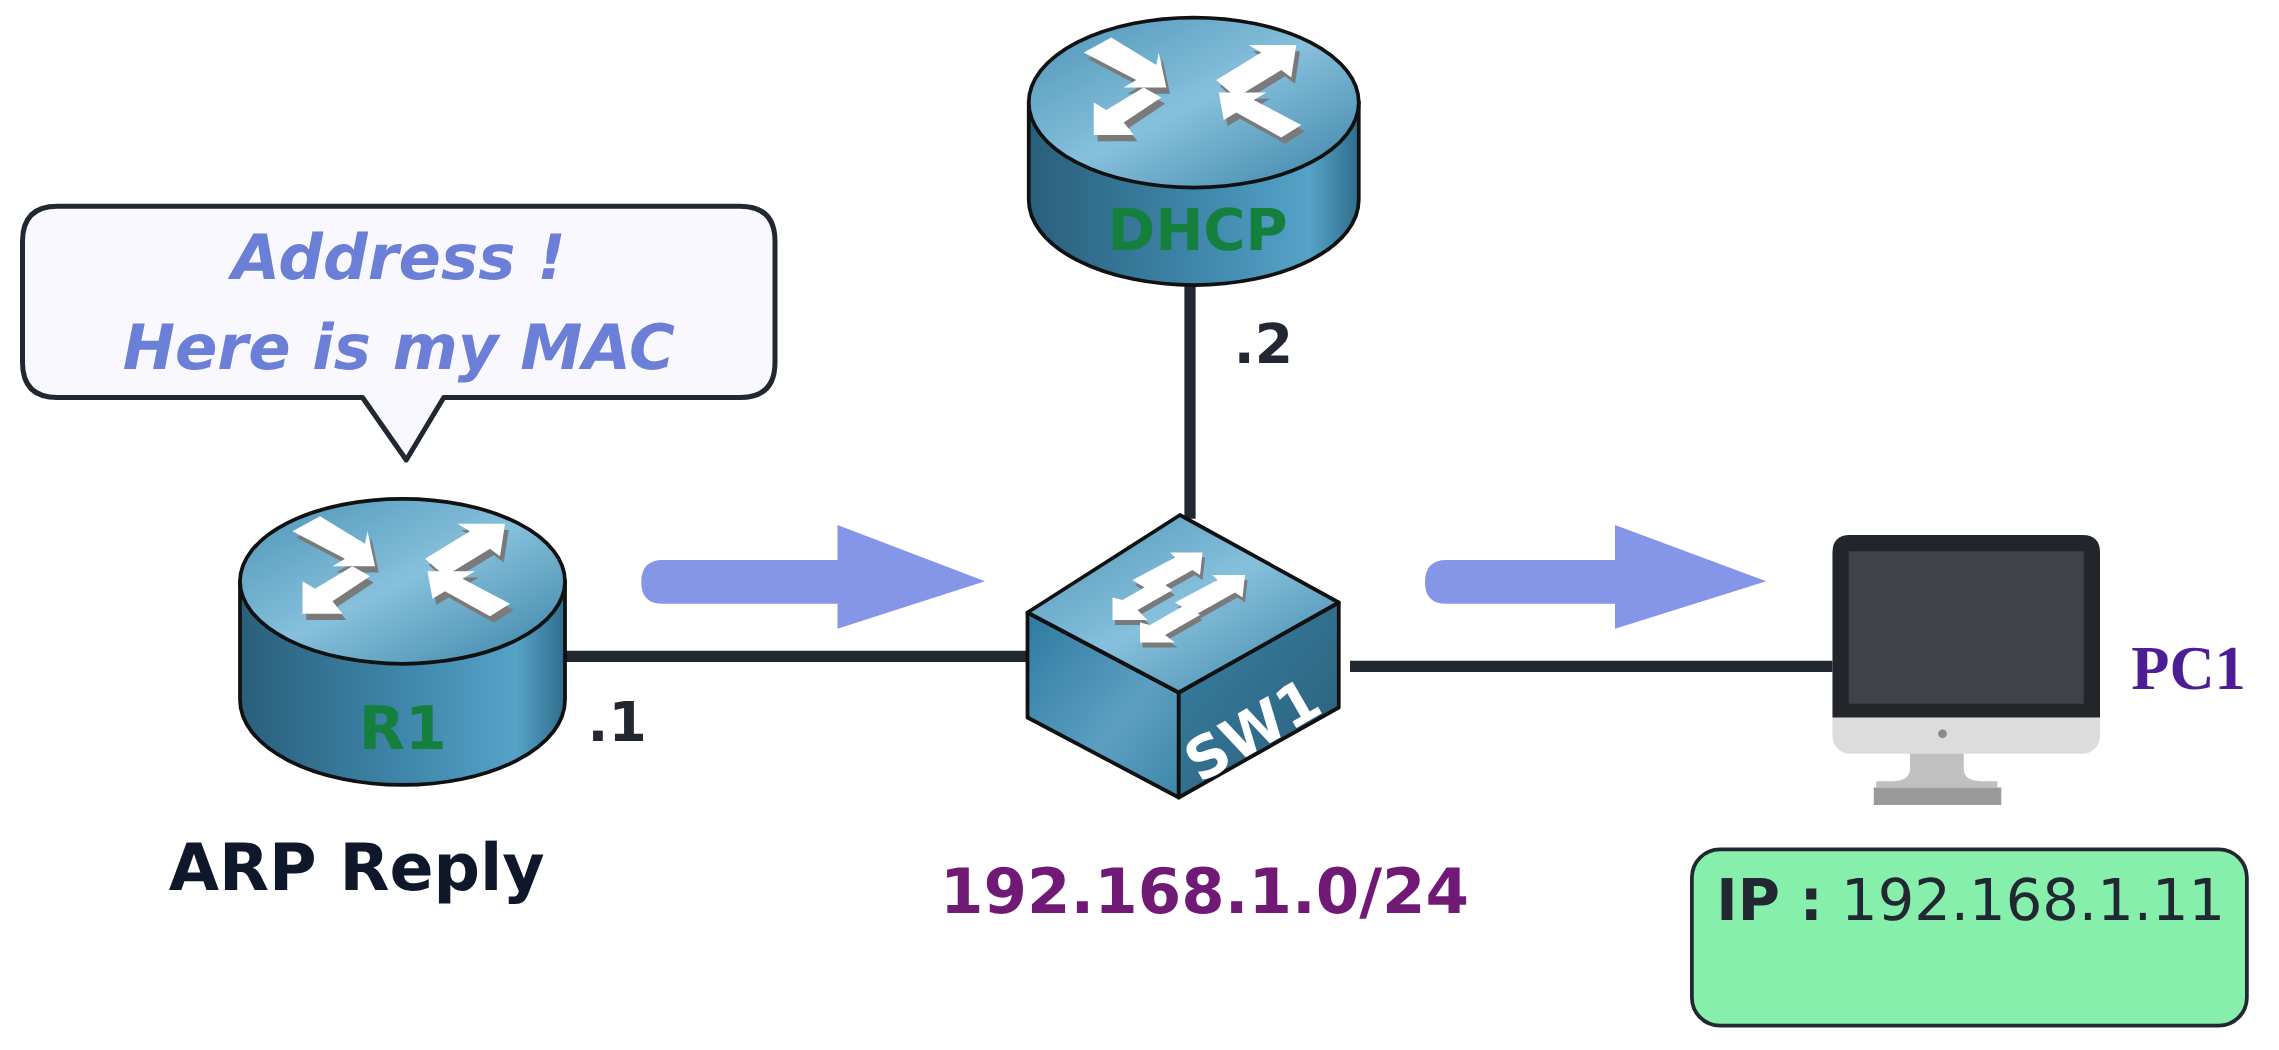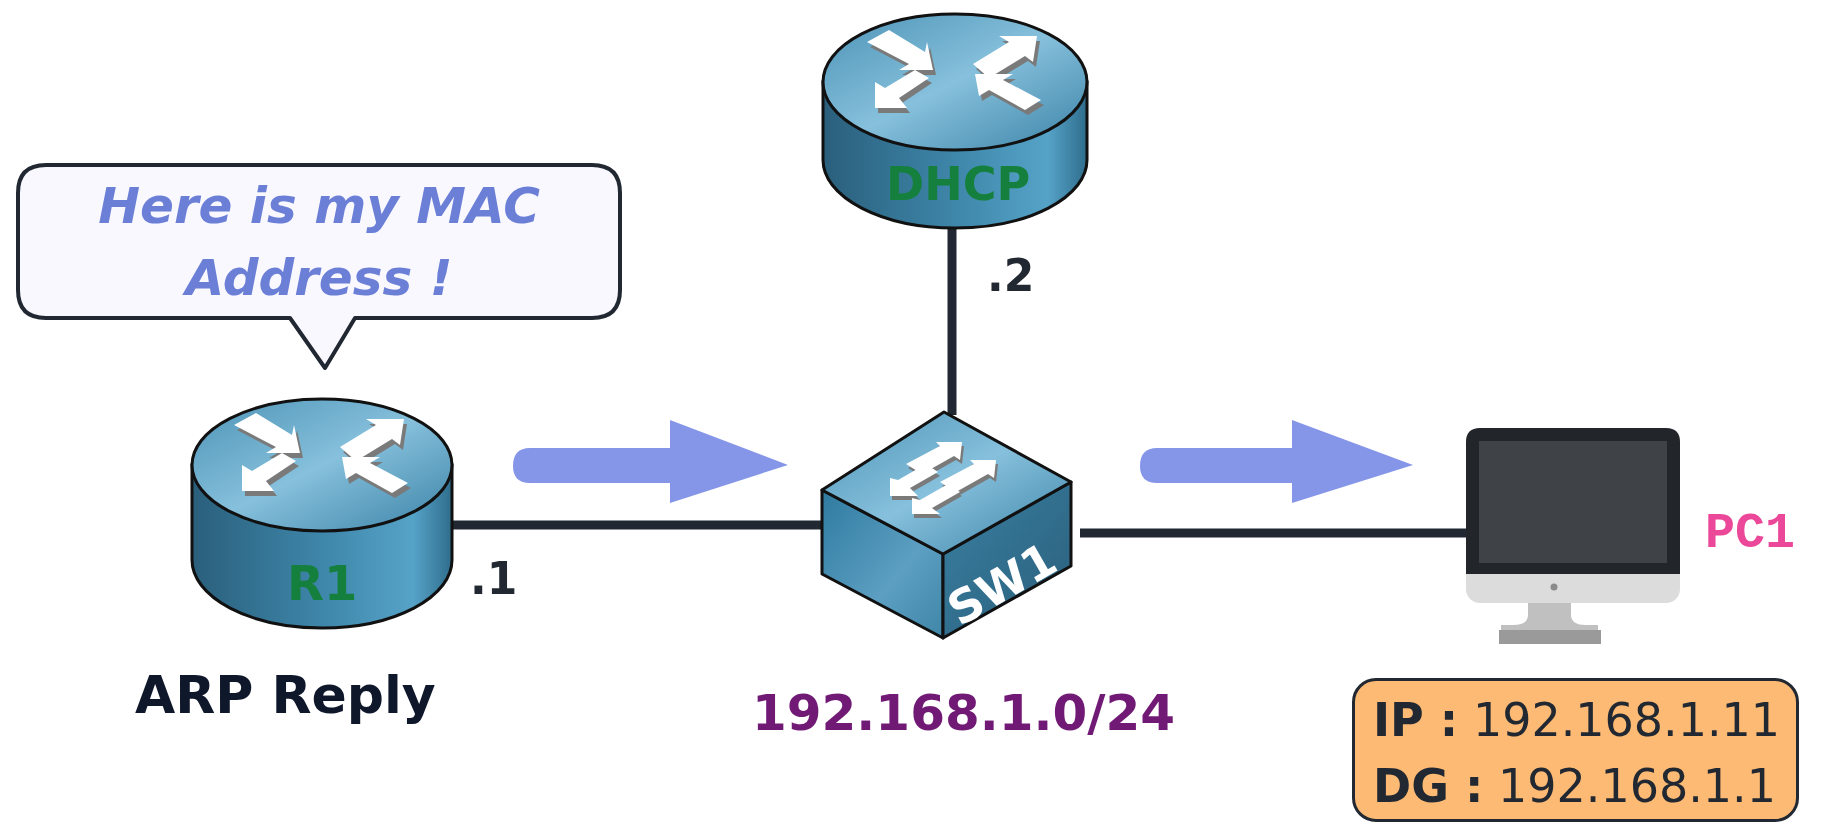--- a/index.html
+++ b/index.html
@@ -9,24 +9,24 @@
   .bubble-text {
     position: absolute; left: 18px; top: 165px; width: 602px; height: 153px;
     display: flex; align-items: center; justify-content: center; text-align: center;
     font-family: "DejaVu Sans", sans-serif; font-style: italic; font-weight: bold;
     font-size: 50px; line-height: 72px; color: #6b7fd7;
   }
   .iface { font-family: "DejaVu Sans", sans-serif; font-weight: bold; font-size: 44px; color: #222831; }
   .node-name { font-family: "DejaVu Sans", sans-serif; font-weight: bold; color: #15803d; }
   .arp { left: 135px; top: 665px; font-family: "DejaVu Sans", sans-serif; font-weight: bold; font-size: 52px; color: #0f172a; }
   .subnet { left: 752px; top: 684px; font-family: "DejaVu Sans", sans-serif; font-weight: bold; font-size: 50px; color: #701a75; }
-  .pc-name { left: 1705px; top: 505px; font-family: Liberation Mono, monospace; font-weight: bold; font-size: 50px; color: #ec4899; }
+  .pc-name { left: 1705px; top: 505px; font-family: Liberation Serif, serif; font-weight: bold; font-size: 50px; color: #4c1d95; }
   .info-box {
     position: absolute; left: 1352px; top: 678px; width: 447px; height: 144px;
-    border: 3px solid #222831; border-radius: 24px; box-sizing: border-box; background: #fdba74;
+    border: 3px solid #222831; border-radius: 24px; box-sizing: border-box; background: #86efac;
     padding: 6px 0 0 18px;
   }
   .info-row { font-size: 46px; line-height: 66px; color: #222831; white-space: nowrap; }
   .info-key { font-family: "DejaVu Sans", sans-serif; font-weight: bold; }
   .info-val { font-family: "DejaVu Sans", sans-serif; font-weight: normal; }
 </style>
 </head>
 <body>
 
 <svg id="diagram" width="1823" height="840" viewBox="0 0 1823 840" xmlns="http://www.w3.org/2000/svg">
@@ -122,37 +122,33 @@
     <rect x="1499" y="630" width="102" height="14" fill="#9a9a9a"></rect>
     <rect x="1466" y="428" width="214" height="175" rx="14" ry="14" fill="#dcdcdc"></rect>
     <path d="M 1480 428 L 1666 428 Q 1680 428 1680 442 L 1680 574 L 1466 574 L 1466 442 Q 1466 428 1480 428 Z" fill="#22262b"></path>
     <rect x="1479" y="441" width="188" height="122" fill="#3f4347"></rect>
     <circle cx="1554" cy="587" r="3.5" fill="#8a8a8a"></circle>
   </g>
 </svg>
 
 <div class="bubble-text">
   <div>
+    <div>Address !</div>
     <div>Here is my MAC</div>
-    <div>Address !</div>
   </div>
 </div>
 
 <div class="lbl node-name" style="left: 287px; top: 555px; font-size: 48px;">R1</div>
 <div class="lbl node-name" style="left: 886px; top: 157px; font-size: 46px;">DHCP</div>
 
 <div class="lbl iface" style="left: 470px; top: 553px;">.1</div>
 <div class="lbl iface" style="left: 987px; top: 250px;">.2</div>
 
 <div class="lbl arp">ARP Reply</div>
 <div class="lbl subnet">192.168.1.0/24</div>
 <div class="lbl pc-name">PC1</div>
 
 <div class="info-box">
   <div class="info-row">
     <span class="info-key">IP :</span>
     <span class="info-val">192.168.1.11</span>
   </div>
-  <div class="info-row">
-    <span class="info-key">DG :</span>
-    <span class="info-val">192.168.1.1</span>
-  </div>
 </div>
 
 </body></html>

